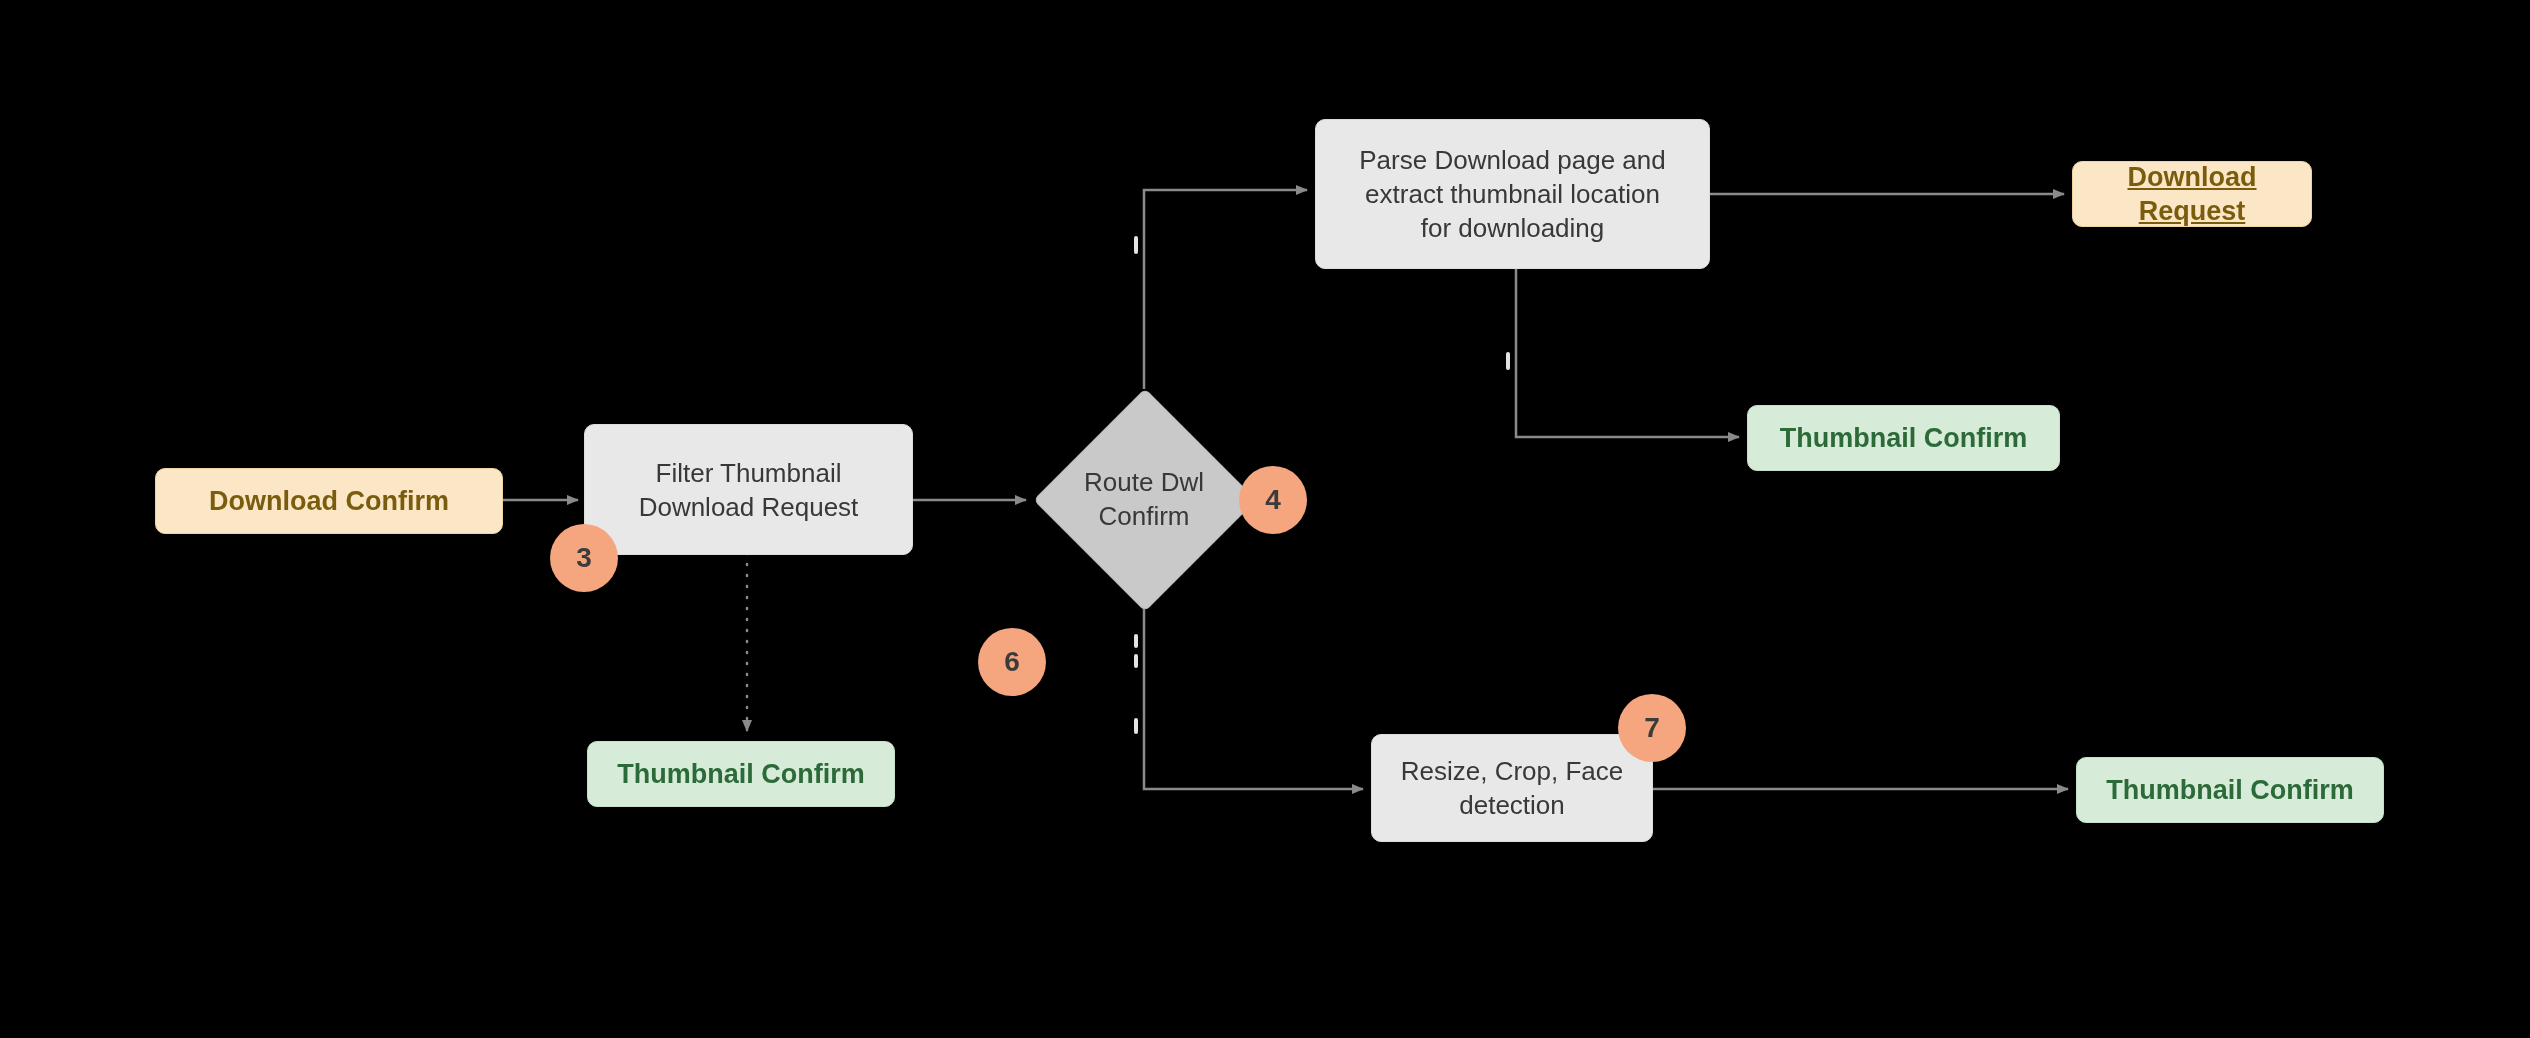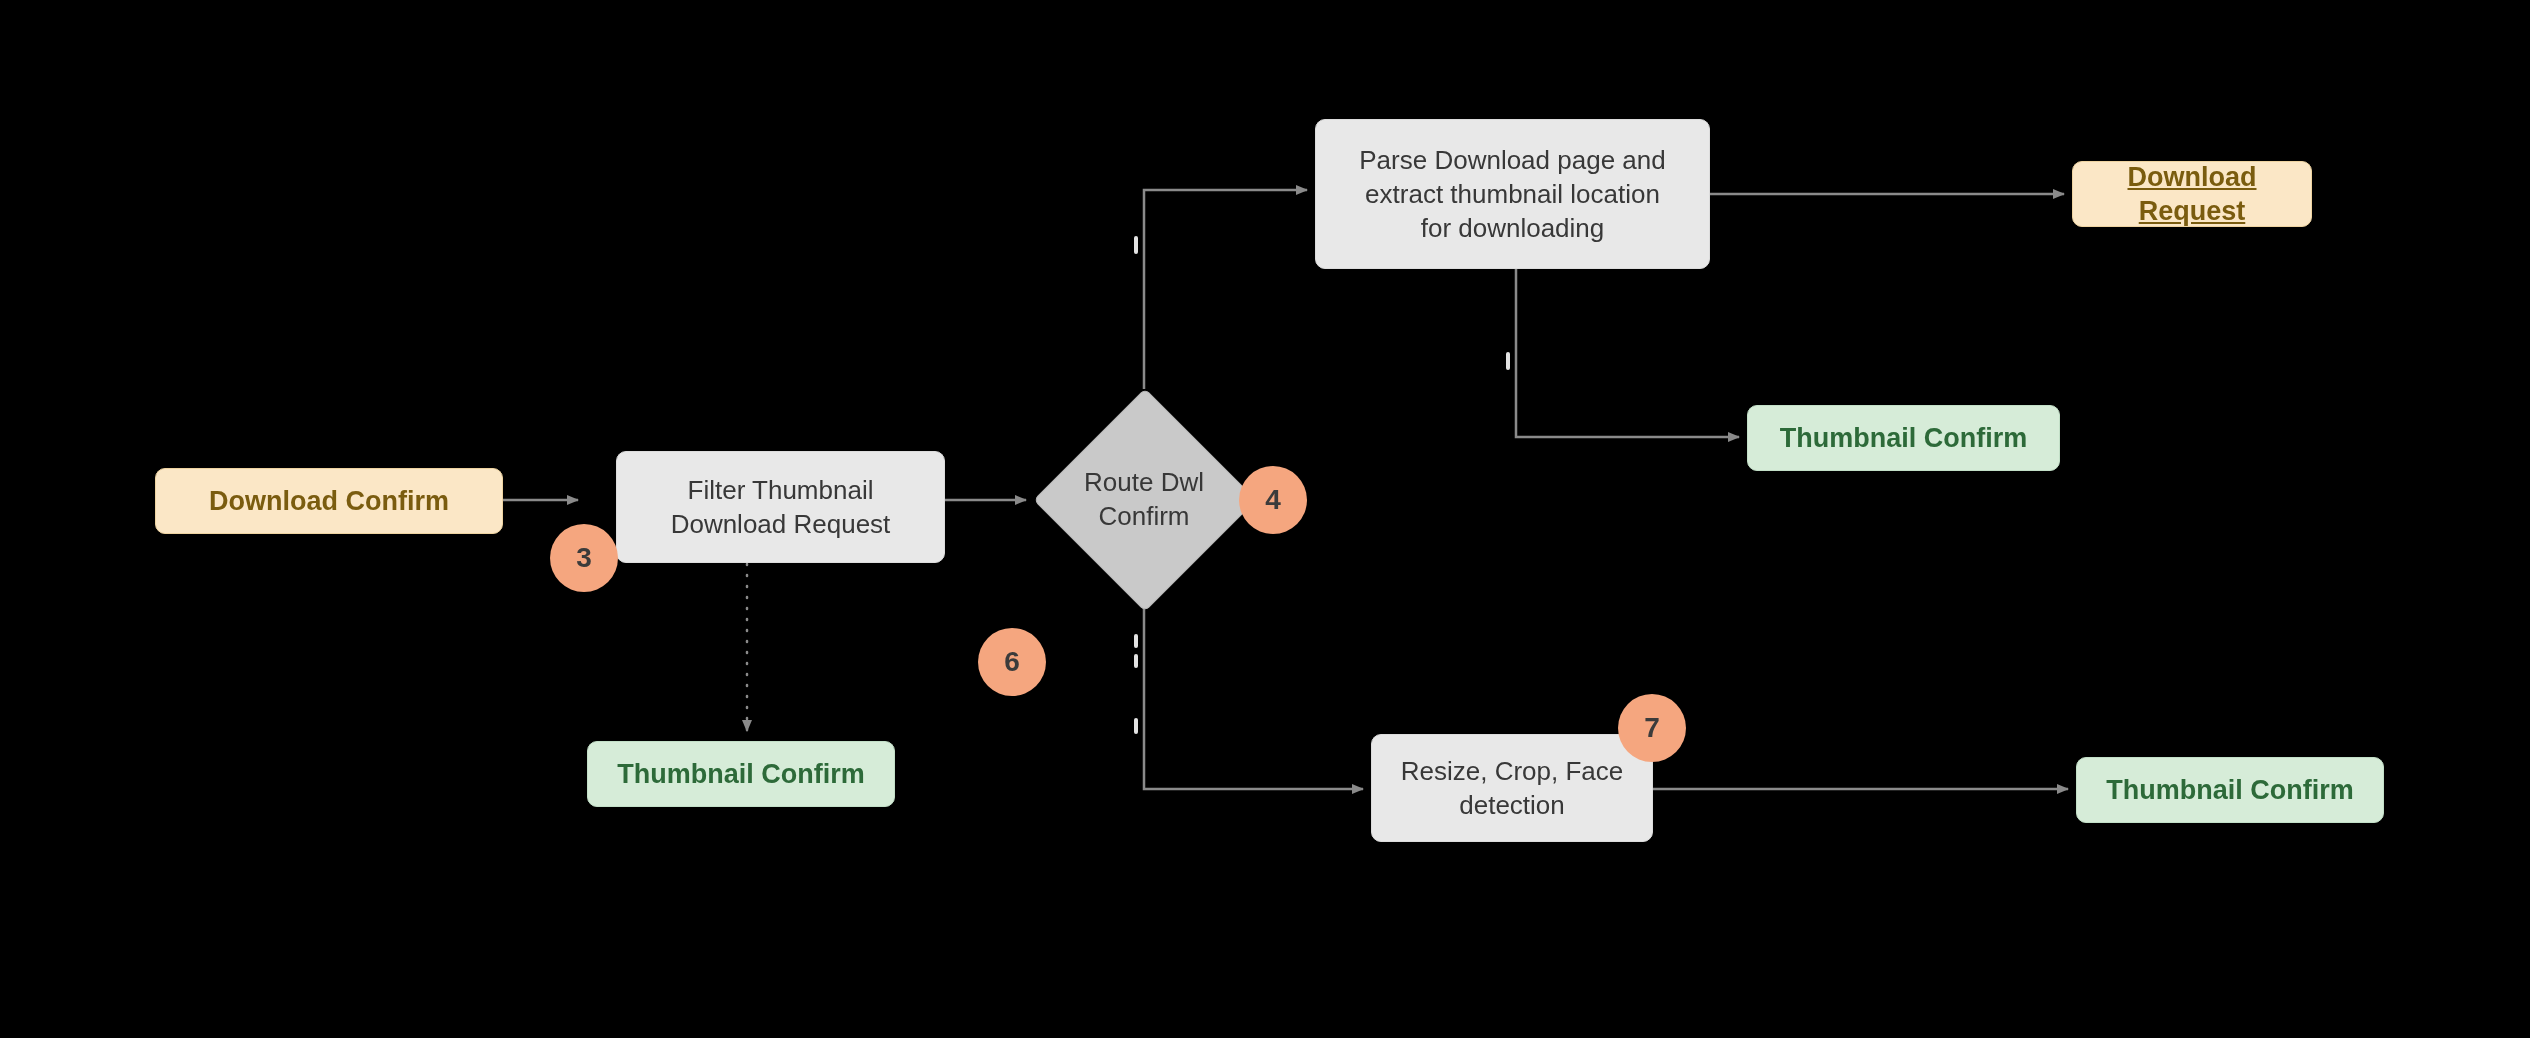--- a/index.html
+++ b/index.html
@@ -131,21 +131,21 @@
   <div class="edge-tick" style="left:1134px; top:236px; height:18px;"></div>
   <div class="edge-tick" style="left:1506px; top:352px; height:18px;"></div>
   <div class="edge-tick" style="left:1134px; top:634px; height:14px;"></div>
   <div class="edge-tick" style="left:1134px; top:654px; height:14px;"></div>
   <div class="edge-tick" style="left:1134px; top:718px; height:16px;"></div>
 
   <div class="node io" style="left:155px; top:468px; width:348px; height:66px;">
     <span>Download Confirm</span>
   </div>
 
-  <div class="node process" style="left:584px; top:451px; width:329px; height:112px;margin-left:32px;">
+  <div class="node process" style="left:584px; top:424px; width:329px; height:131px;">
     <span>Filter Thumbnail Download Request</span>
   </div>
 
   <div class="diamond-shape" style="left:1066px; top:421px;"></div>
   <div class="diamond-label" style="left:1064px; top:459px; width:160px; height:80px;">
     <span>Route Dwl Confirm</span>
   </div>
 
   <div class="node process" style="left:1315px; top:119px; width:395px; height:150px;">
     <span>Parse Download page and extract thumbnail location for downloading</span>

